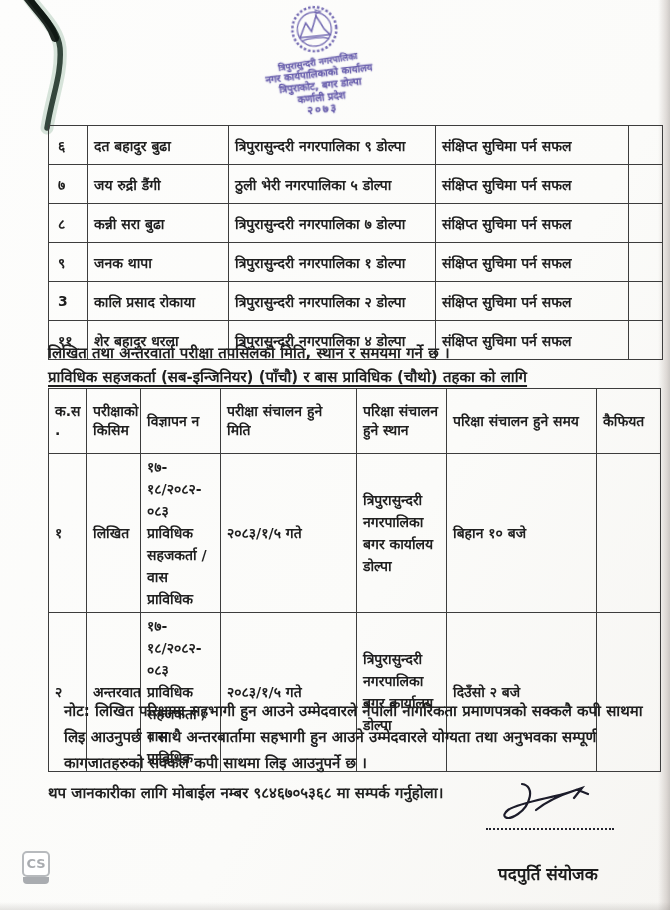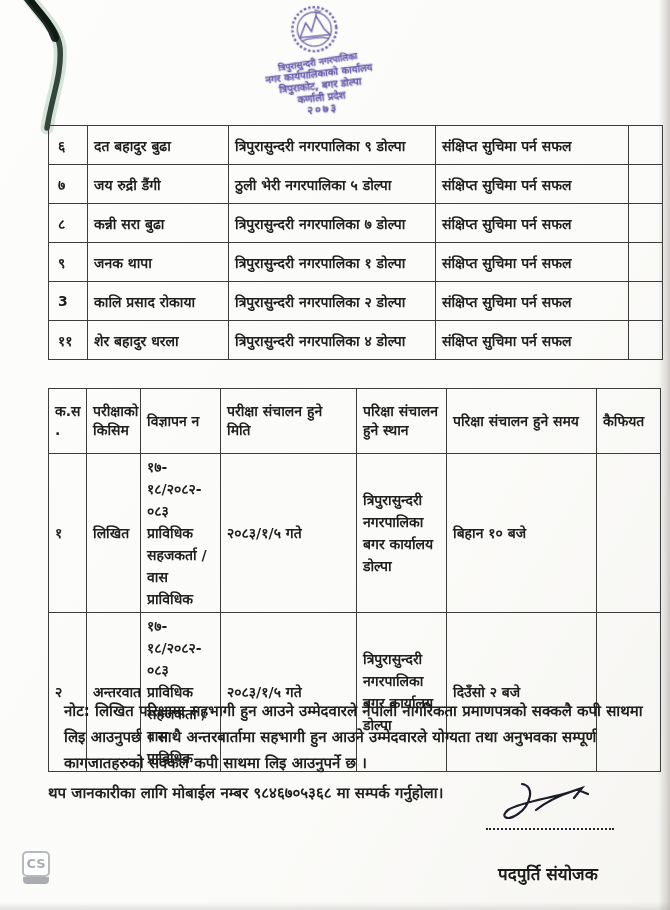--- a/index.html
+++ b/index.html
@@ -135,20 +135,22 @@
       <tr>
         <td class="c-sn">११</td>
         <td>शेर बहादुर धरला</td>
         <td>त्रिपुरासुन्दरी नगरपालिका ४ डोल्पा</td>
         <td>संक्षिप्त सुचिमा पर्न सफल</td>
         <td></td>
       </tr>
     </tbody>
   </table>
 
+  <div id="para1" class="abs para">लिखित तथा अन्तरवार्ता परीक्षा तपसिलको मिति, स्थान र समयमा गर्ने छ ।</div>
+  <div id="para2" class="abs para">प्राविधिक सहजकर्ता (सब-इन्जिनियर) (पाँचौ) र बास प्राविधिक (चौथो) तहका को लागि</div>
 
   <table id="exam" class="abs">
     <colgroup>
         <col style="width:38px">
         <col style="width:54px">
         <col style="width:80px">
         <col style="width:136px">
         <col style="width:90px">
         <col style="width:150px">
         <col style="width:64px">

